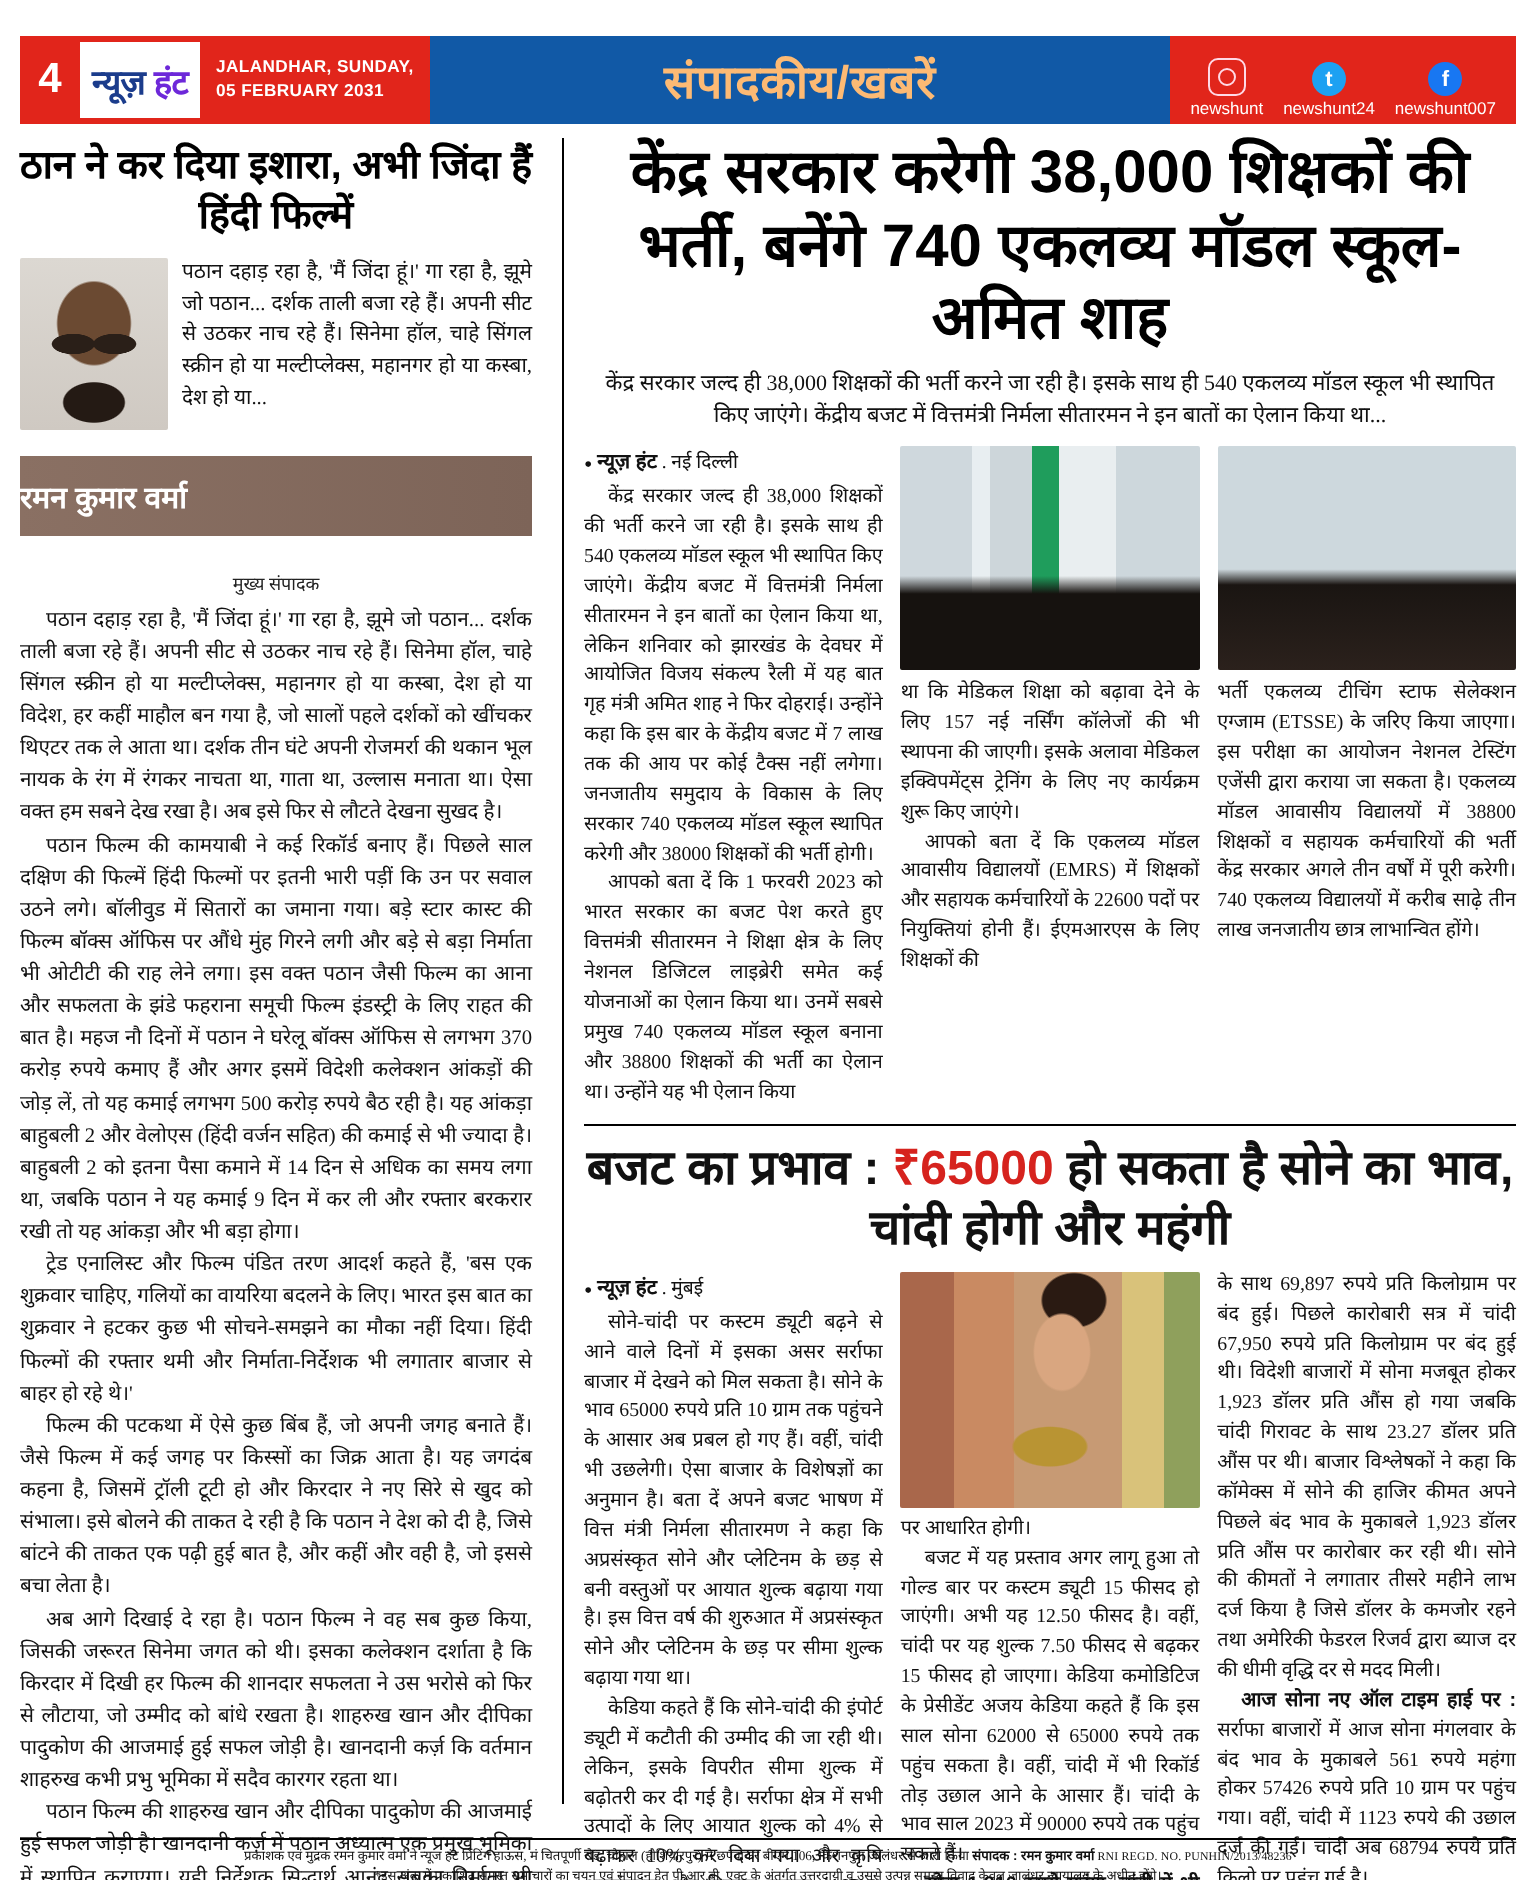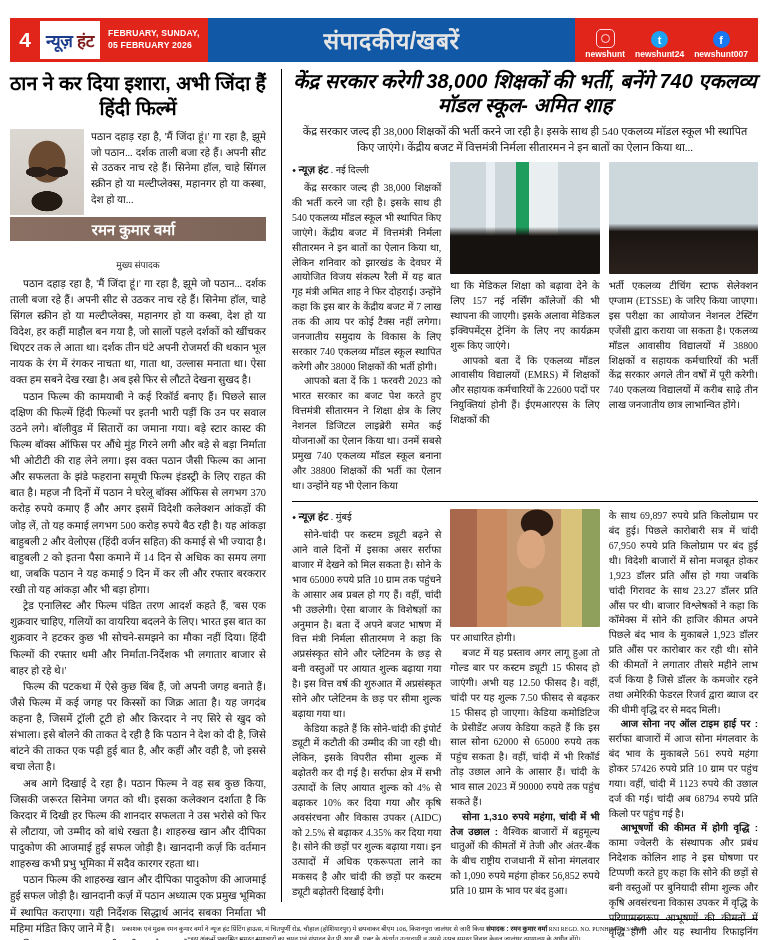--- a/index.html
+++ b/index.html
@@ -19,44 +19,44 @@
     display:flex;align-items:center;justify-content:center;width:30px;
   }
   .mh-logo{
     background:#fff;display:flex;align-items:center;justify-content:center;
     padding:0 6px;margin:3px 0;
   }
   .logo-txt{
     font-family:"Liberation Sans",sans-serif;font-weight:bold;font-size:17px;
     color:#1b3c8c;letter-spacing:-.3px;white-space:nowrap;
   }
-  .logo-txt .hunt{color:#7f1d1d;}
+  .logo-txt .hunt{color:#6d28d9;}
   .mh-date{
     display:flex;flex-direction:column;justify-content:center;padding:0 8px;color:#fff;
     font-family:"Liberation Sans",sans-serif;font-weight:bold;font-size:8.6px;line-height:1.35;
     letter-spacing:.2px;
   }
   .mh-blue{
     background:#1159a6;flex:1;display:flex;align-items:center;justify-content:center;
   }
   .mh-section{
-    color:#e5e5e5;font-family:"Liberation Sans",sans-serif;font-weight:bold;font-size:23px;
+    color:#fdba74;font-family:"Liberation Sans",sans-serif;font-weight:bold;font-size:23px;
     letter-spacing:.5px;
   }
   .mh-social{
     background:#e1251b;display:flex;align-items:flex-end;gap:10px;padding:0 10px 3px 10px;
   }
   .soc{display:flex;flex-direction:column;align-items:center;gap:1px;}
   .soc-ic{width:17px;height:17px;display:flex;align-items:center;justify-content:center;
     border-radius:4px;font-size:11px;color:#fff;font-family:"Liberation Sans",sans-serif;font-weight:bold;}
   .ic-ig{background:#e1251b;border:1.6px solid #ffd9e6;border-radius:5px;}
   .ic-ig .ring{width:7px;height:7px;border:1.5px solid #ffd9e6;border-radius:50%;}
   .ic-tw{background:#1da1f2;border-radius:50%;}
   .ic-fb{background:#1877f2;border-radius:50%;}
-  .soc-name{color:#fff;font-family:"Liberation Sans",sans-serif;font-weight:bold;font-size:8.5px;}
+  .soc-name{color:#fff;font-family:"Liberation Sans",sans-serif;font-weight:normal;font-size:8.5px;}
 
   
   .content{display:flex;margin-top:7px;height:833px;}
   .left-col{width:272px;padding-right:15px;border-right:1.1px solid #000;box-sizing:border-box;}
   .right-col{flex:1;padding-left:10px;box-sizing:border-box;}
 
   
   .ed-title{
     font-family:"Liberation Sans",sans-serif;font-weight:bold;
     font-size:19.5px;line-height:1.3;text-align:center;color:#000;margin:2px 0 7px;
@@ -69,31 +69,31 @@
       radial-gradient(ellipse 19px 9px at 36% 50%, #2a1f18 0 55%, rgba(0,0,0,0) 58%),
       radial-gradient(ellipse 19px 9px at 64% 50%, #2a1f18 0 55%, rgba(0,0,0,0) 58%),
       radial-gradient(ellipse 30px 34px at 50% 38%, #6b4a32 0 60%, rgba(0,0,0,0) 63%),
       linear-gradient(#dcd8d2,#cfc9c2);
     background-color:#d8d3cd;
   }
   .ed-intro{
     font-size:10.4px;line-height:1.52;text-align:justify;
   }
   .ed-signature{
-    margin-top:2px;display:flex;align-items:center;justify-content:center;
-    background:linear-gradient(90deg,#8a7063,#7d6458);height:24px;padding-right:9px;
+    margin-top:13px;display:flex;align-items:center;justify-content:flex-start;
+    background:linear-gradient(90deg,#8a7063,#7d6458);height:40px;padding-right:9px;
   }
   .ed-sign-name{color:#fff;font-family:"Liberation Sans",sans-serif;font-weight:bold;font-size:15px;}
   .ed-sign-role{text-align:center;font-size:9px;margin:17px 0 5px;color:#222;}
   .ed-body p{margin:0;font-size:10.35px;line-height:1.56;text-align:justify;text-indent:13px;}
 
   
   .hl-main{
     font-family:"Liberation Sans",sans-serif;font-weight:bold;
-    font-size:20px;line-height:1.22;text-align:center;color:#000;margin:0 0 5px;font-style:italic;
+    font-size:30px;line-height:1.22;text-align:center;color:#000;margin:0 0 5px;
   }
   .hl-kicker{
     font-size:11px;line-height:1.48;text-align:center;margin:0 0 7px;padding:0 4px;
   }
   .byline{font-size:9.6px;margin:0 0 5px;}
   .byline .dot{font-size:12px;line-height:0;vertical-align:middle;}
   .byline b{font-family:"Liberation Sans",sans-serif;font-size:10.2px;}
   .story-grid{display:flex;gap:9px;}
   .col{flex:1;}
   .col p{margin:0;font-size:9.9px;line-height:1.5;text-align:justify;text-indent:12px;}
@@ -140,22 +140,22 @@
 
 <div class="page">
 
   <div class="masthead">
     <div class="mh-red">
       <div class="page-num">4</div>
       <div class="mh-logo">
         <span class="logo-txt"><span>न्यूज़</span> <span class="hunt">हंट</span></span>
       </div>
       <div class="mh-date">
-        <span>FEBRUARY, SUNDAY,</span>
-        <span>05 FEBRUARY 2026</span>
+        <span>JALANDHAR, SUNDAY,</span>
+        <span>05 FEBRUARY 2031</span>
       </div>
     </div>
     <div class="mh-blue">
       <span class="mh-section">संपादकीय/खबरें</span>
     </div>
     <div class="mh-social">
       <div class="soc">
         <span class="soc-ic ic-ig">
             <span class="ring"></span>
           </span>
@@ -222,20 +222,21 @@
           <div class="col">
             <div class="news-photo-1" style="background:linear-gradient(180deg,#cdd8dd 0 55%,#1a1512 62%,#2b211c 100%);"></div>
             <p class="noind">भर्ती एकलव्य टीचिंग स्टाफ सेलेक्शन एग्जाम (ETSSE) के जरिए किया जाएगा। इस परीक्षा का आयोजन नेशनल टेस्टिंग एजेंसी द्वारा कराया जा सकता है। एकलव्य मॉडल आवासीय विद्यालयों में 38800 शिक्षकों व सहायक कर्मचारियों की भर्ती केंद्र सरकार अगले तीन वर्षों में पूरी करेगी। 740 एकलव्य विद्यालयों में करीब साढ़े तीन लाख जनजातीय छात्र लाभान्वित होंगे।</p>
           </div>
         </div>
       </div>
 
       <hr class="rule">
 
       <div>
+        <div class="hl-2"><span>बजट का प्रभाव : </span><span class="amt">₹65000</span><span> हो सकता है सोने का भाव, चांदी होगी और महंगी</span></div>
 
         <div class="story-grid">
           <div class="col">
             <div class="byline">
               <span class="dot">•</span>
               <b>न्यूज़ हंट</b> .
               <span>मुंबई</span>
             </div>
             <p>सोने-चांदी पर कस्टम ड्यूटी बढ़ने से आने वाले दिनों में इसका असर सर्राफा बाजार में देखने को मिल सकता है। सोने के भाव 65000 रुपये प्रति 10 ग्राम तक पहुंचने के आसार अब प्रबल हो गए हैं। वहीं, चांदी भी उछलेगी। ऐसा बाजार के विशेषज्ञों का अनुमान है। बता दें अपने बजट भाषण में वित्त मंत्री निर्मला सीतारमण ने कहा कि अप्रसंस्कृत सोने और प्लेटिनम के छड़ से बनी वस्तुओं पर आयात शुल्क बढ़ाया गया है। इस वित्त वर्ष की शुरुआत में अप्रसंस्कृत सोने और प्लेटिनम के छड़ पर सीमा शुल्क बढ़ाया गया था।</p>
             <p>केडिया कहते हैं कि सोने-चांदी की इंपोर्ट ड्यूटी में कटौती की उम्मीद की जा रही थी। लेकिन, इसके विपरीत सीमा शुल्क में बढ़ोतरी कर दी गई है। सर्राफा क्षेत्र में सभी उत्पादों के लिए आयात शुल्क को 4% से बढ़ाकर 10% कर दिया गया और कृषि अवसंरचना और विकास उपकर (AIDC) को 2.5% से बढ़ाकर 4.35% कर दिया गया है। सोने की छड़ों पर शुल्क बढ़ाया गया। इन उत्पादों में अधिक एकरूपता लाने का मकसद है और चांदी की छड़ों पर कस्टम ड्यूटी बढ़ोतरी दिखाई देगी।</p>

